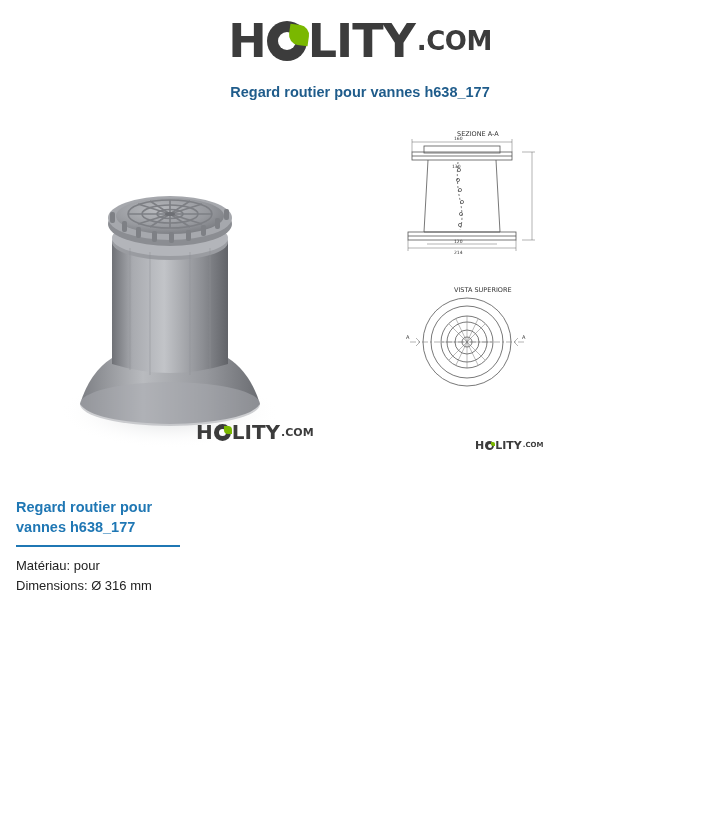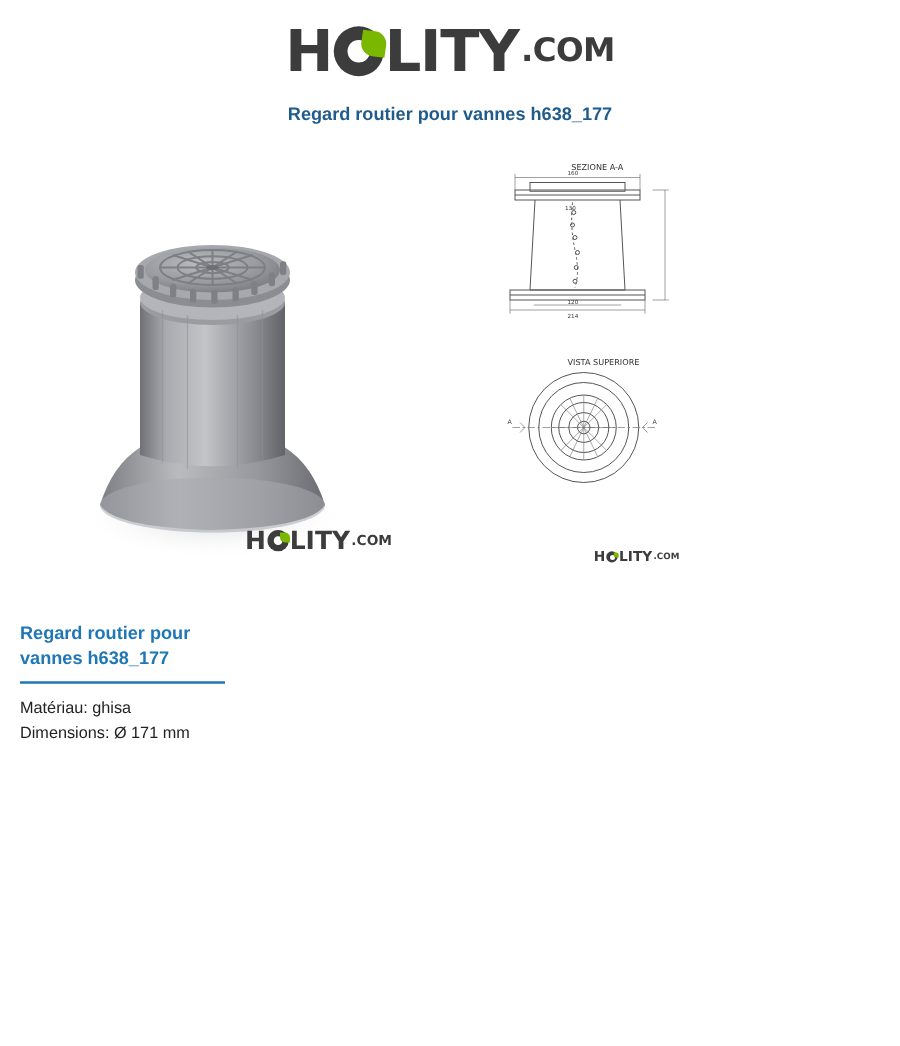--- a/index.html
+++ b/index.html
@@ -380,15 +380,15 @@
         <span class="leaf"></span>
     </span>
     <span class="t1">LITY</span>
     <span class="t2">.COM</span>
   </div>
 </div>
 
 <div class="details">
   <div class="detail-title">Regard routier pour vannes h638_177</div>
   <hr class="divider">
-  <div class="spec">Matériau: ghisa</div>
-  <div class="spec">Dimensions: Ø 171 mm</div>
+  <div class="spec">Matériau: pour</div>
+  <div class="spec">Dimensions: Ø 316 mm</div>
 </div>
 
 </body></html>

